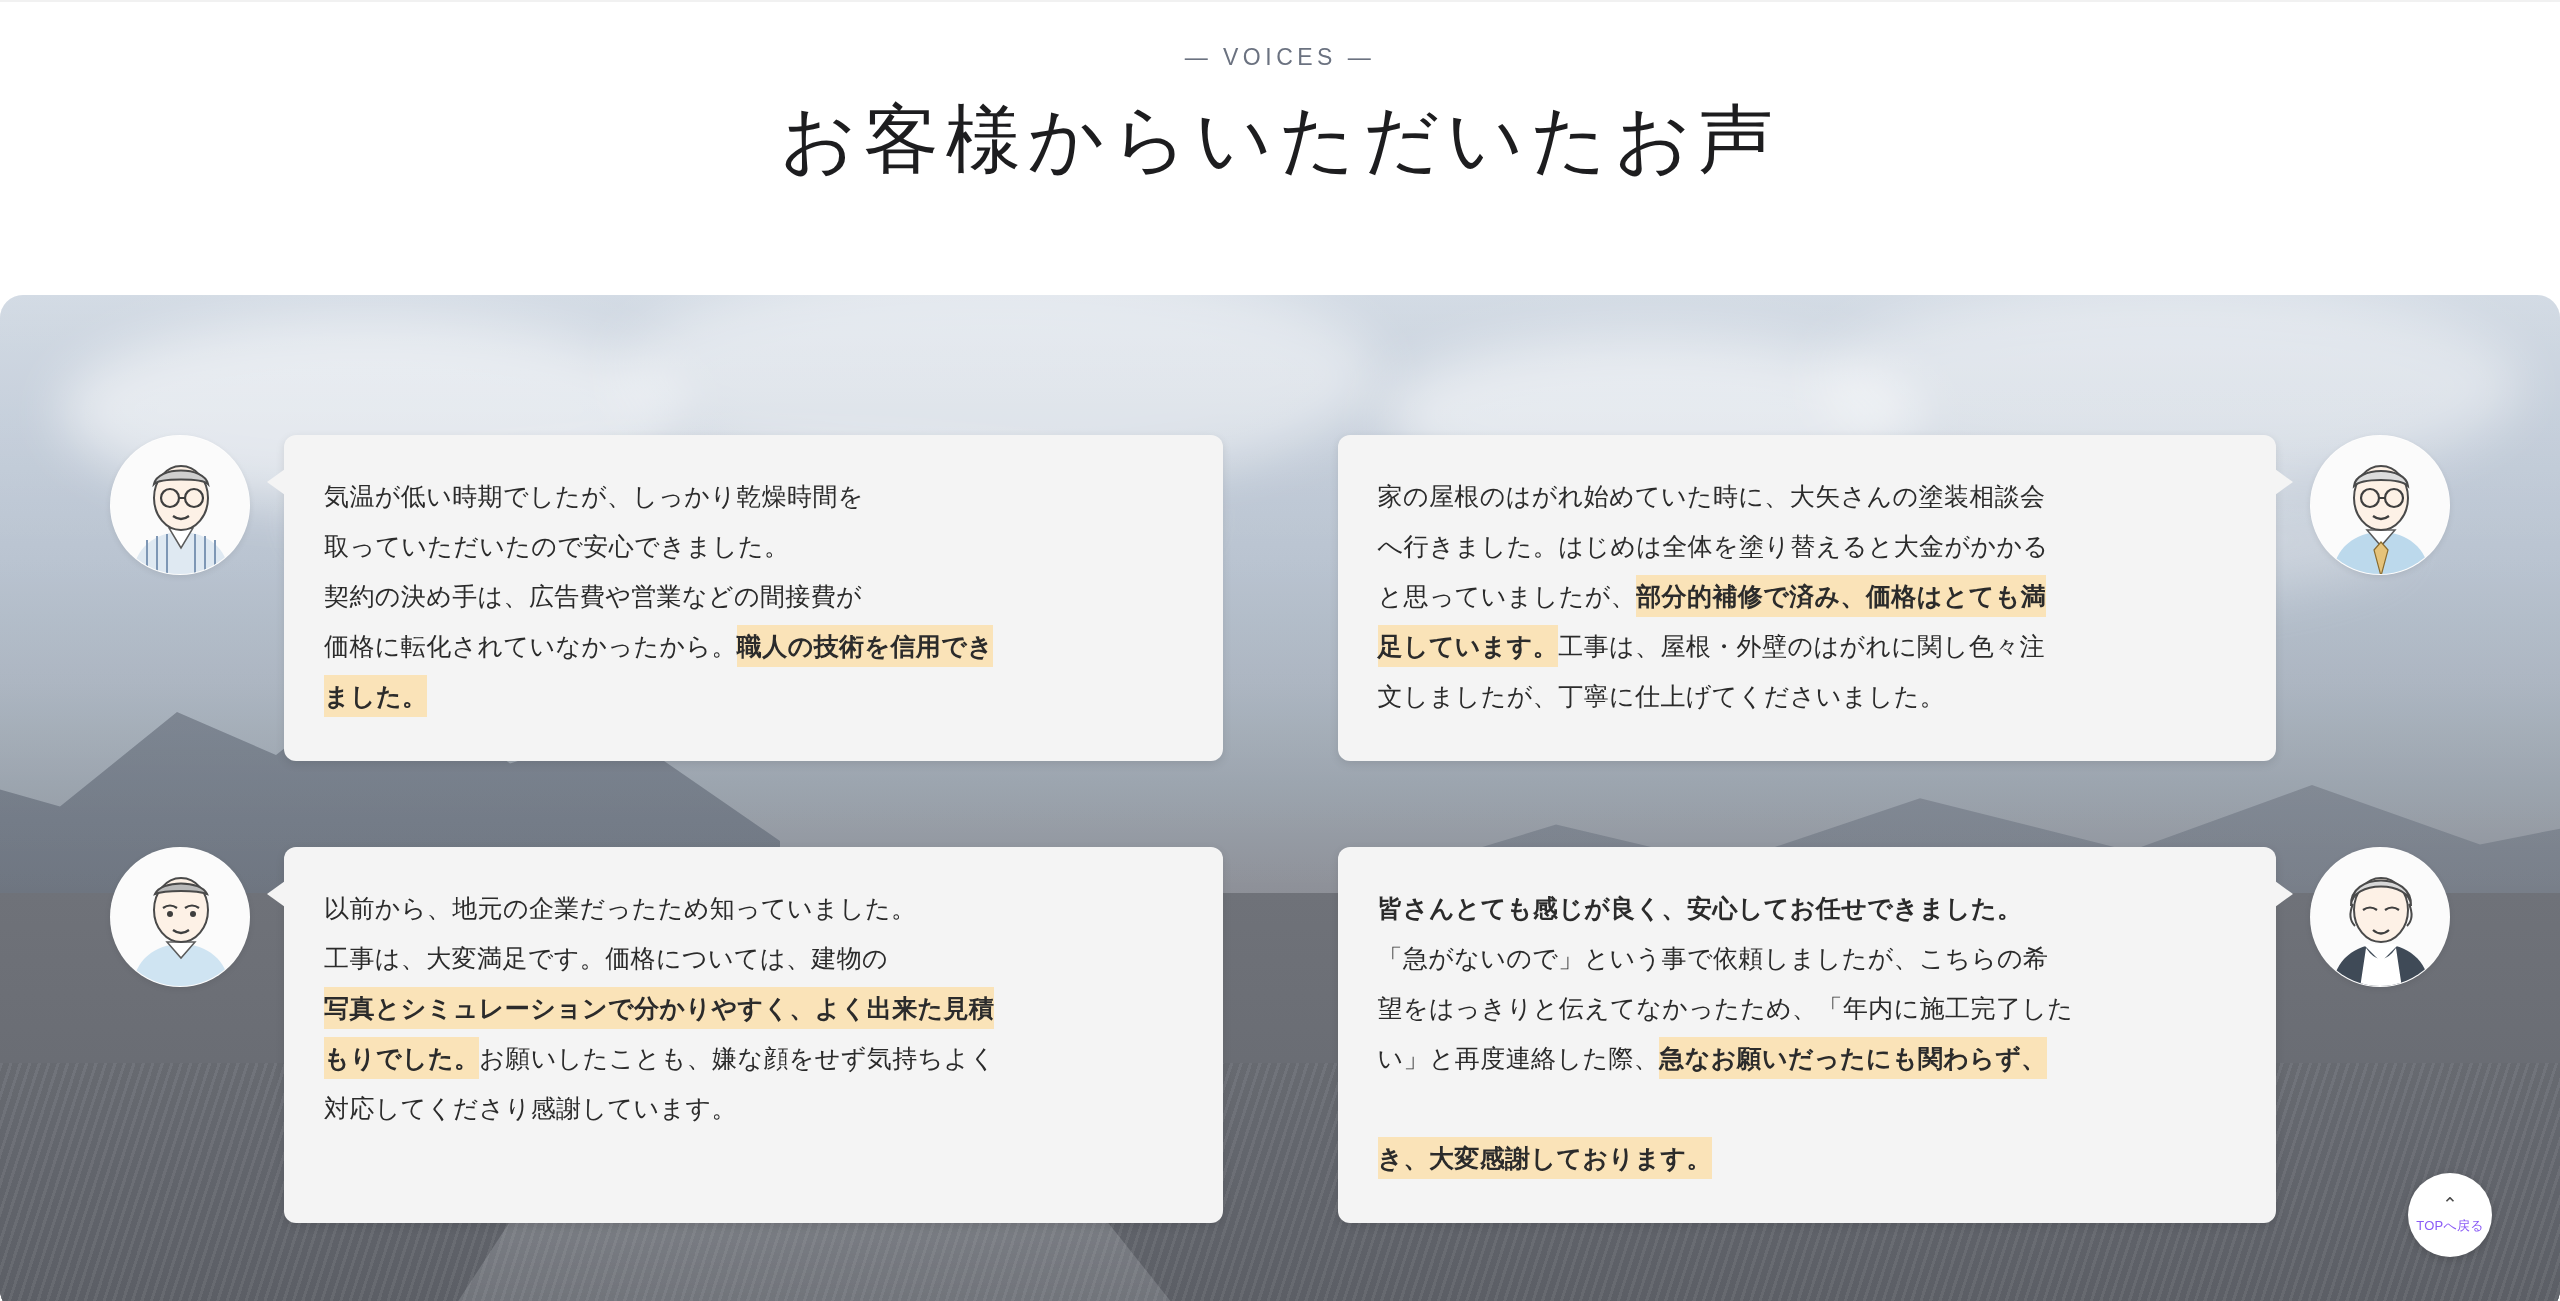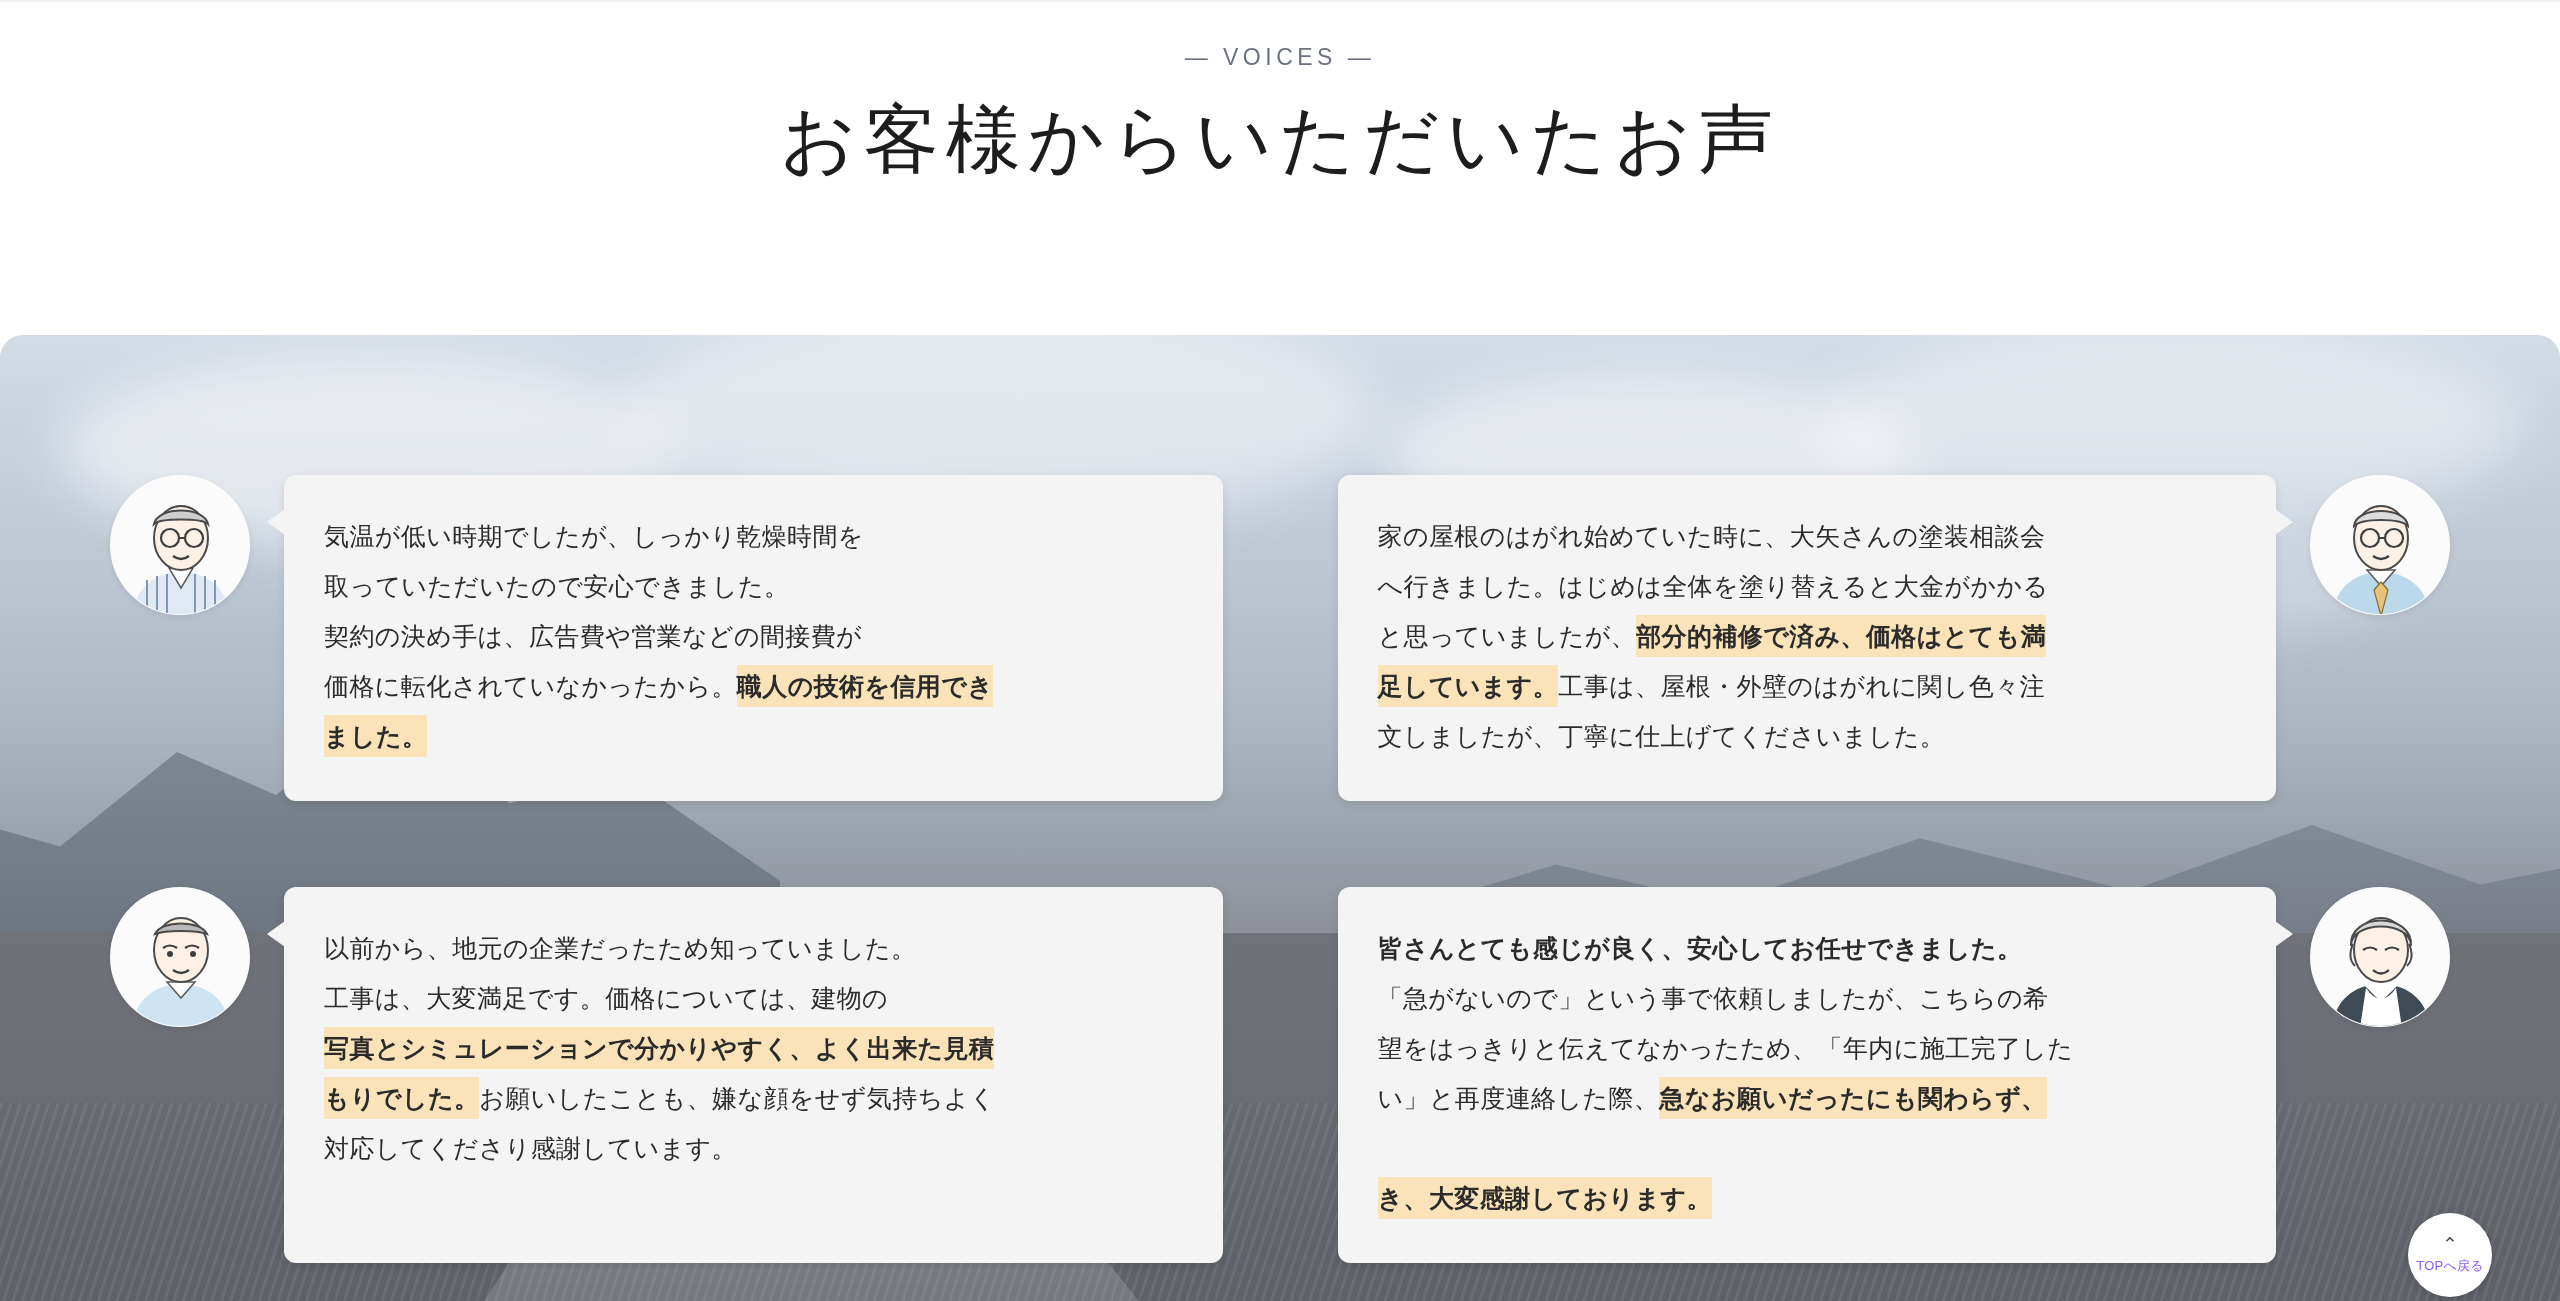--- a/index.html
+++ b/index.html
@@ -8,21 +8,21 @@
     width: 2560px;
     height: 1301px;
     overflow: hidden;
     font-family: "Liberation Sans", sans-serif;
     background: #ffffff;
   }
 
   
   .voices-header {
     width: 100%;
-    height: 335px;
+    height: 295px;
     background: #ffffff;
     display: flex;
     flex-direction: column;
     align-items: center;
     justify-content: flex-start;
     padding-top: 44px;
     position: relative;
     z-index: 3;
   }
   .eyebrow {

